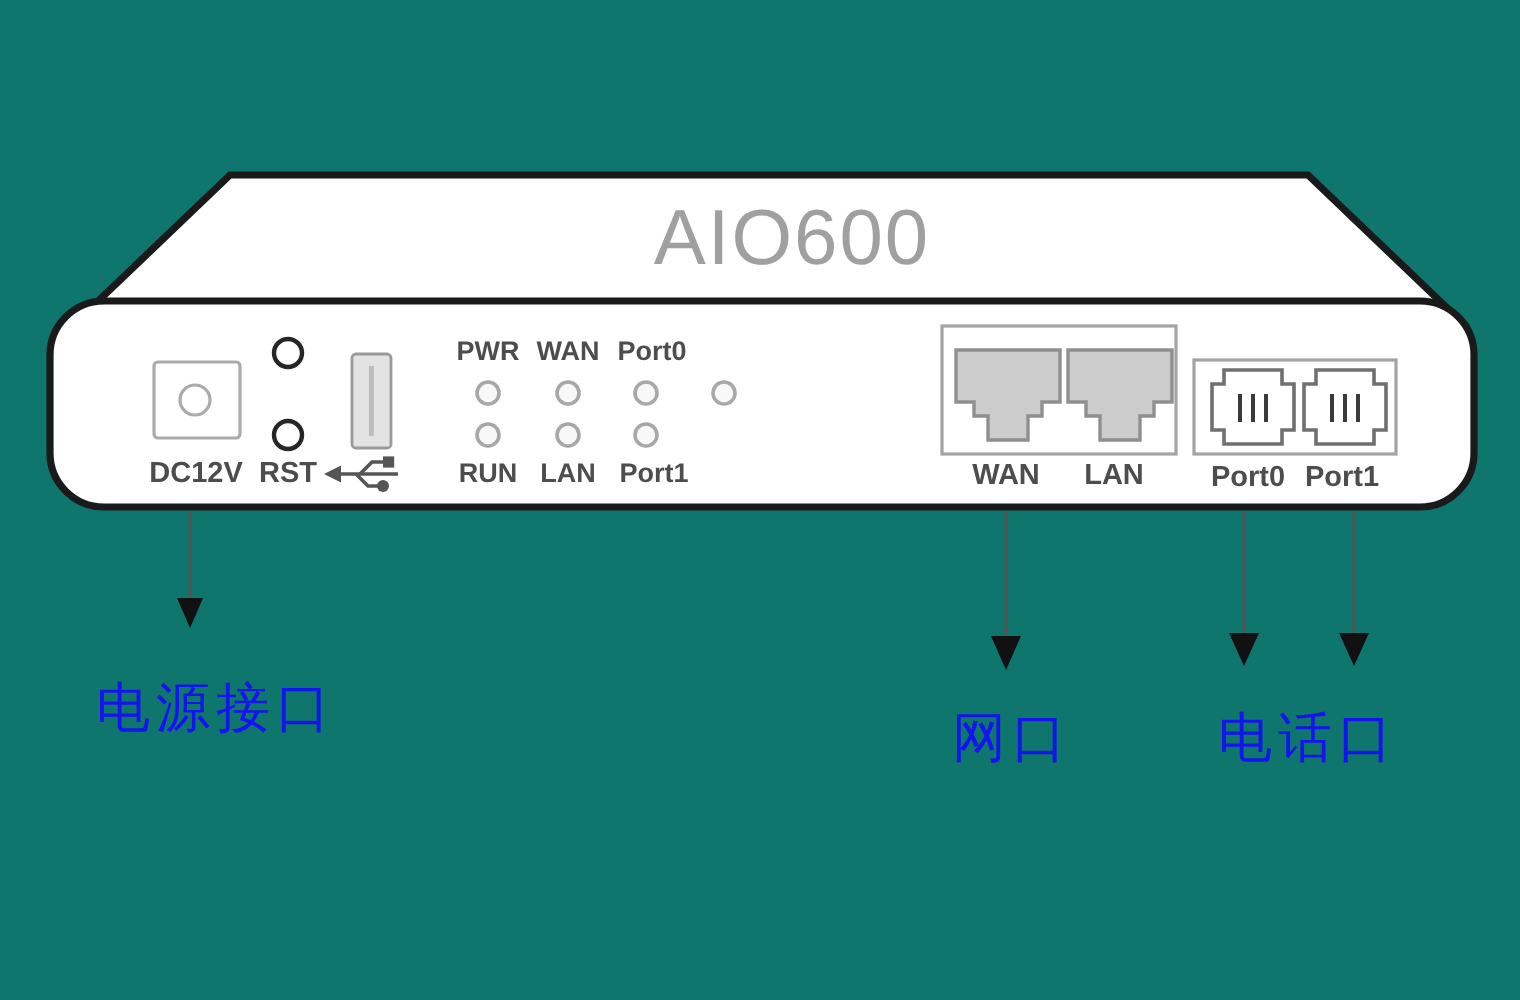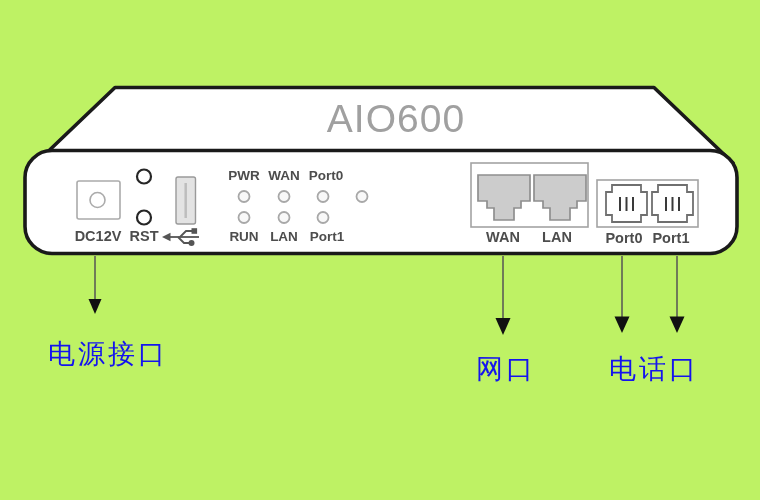--- a/index.html
+++ b/index.html
@@ -5,21 +5,21 @@
   html, body {
     margin: 0;
     padding: 0;
     background: #ffffff;
     font-family: "Liberation Sans", sans-serif;
   }
   .stage {
     position: relative;
     width: 760px;
     height: 500px;
-    background: #bef264;
+    background: #0f766e;
     overflow: hidden;
   }
   svg { display: block; }
   .panel-label {
     font-family: "Liberation Sans", sans-serif;
     font-size: 14.5px;
     font-weight: bold;
     fill: #4d4d4d;
   }
   .led-label {

